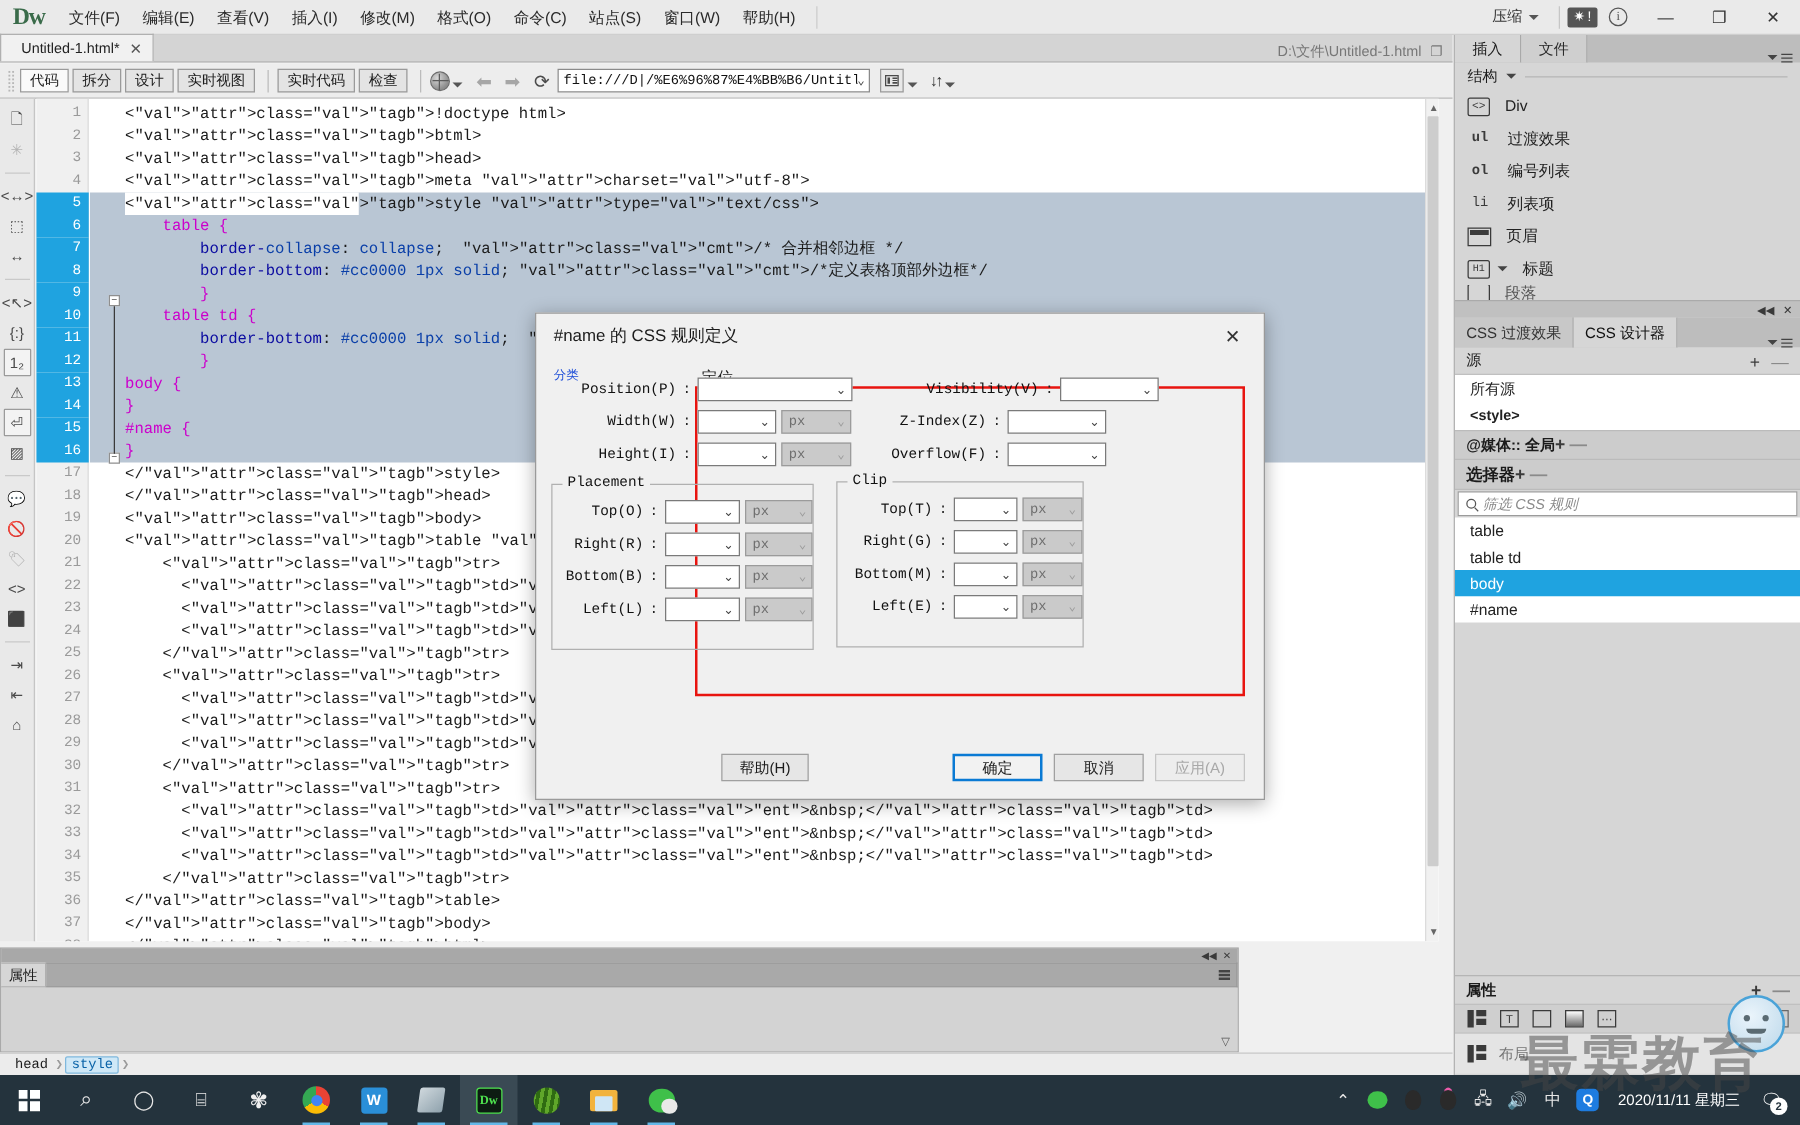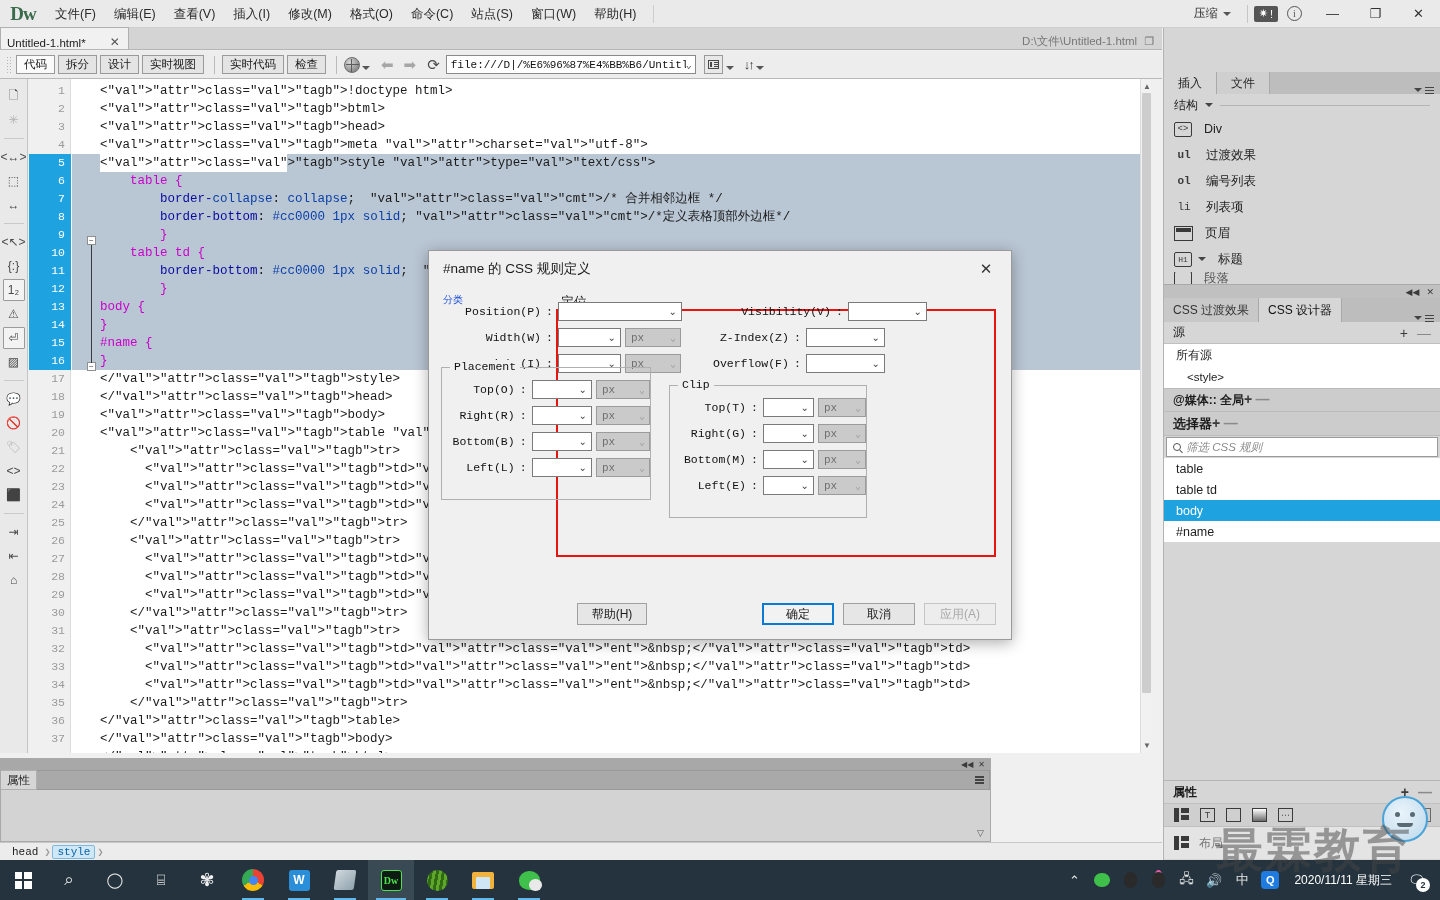--- a/index.html
+++ b/index.html
@@ -44,21 +44,21 @@
   }
   .wbtn { width:43px;height:26px;display:flex;align-items:center;justify-content:center;font-size:13px;color:#333; }
 
   
   .tabbar {
     position:absolute; left:0; top:28px; width:1162px; height:22px;
     background:#d4d4d4; border-bottom:1px solid #b5b5b5; display:flex; align-items:flex-end;
   }
   .doc-tab {
     height:22px; background:#f1f1f1; border:1px solid #b0b0b0; border-bottom:none;
-    display:flex; align-items:flex-end; gap:24px; padding:0 8px 0 6px; font-size:11.5px; color:#222;
+    display:flex; align-items:center; gap:8px; padding:0 8px 0 16px; font-size:11.5px; color:#222;
   }
   .tab-x { font-size:12px; color:#555; cursor:pointer; }
   .tab-path { margin-left:auto; font-size:11.5px; color:#777; padding-right:8px; display:flex; align-items:center; gap:7px; }
   .restore-gl { font-size:11px; color:#777; }
 
   
   .doctoolbar {
     position:absolute; left:0; top:51px; width:1162px; height:28px;
     background:#ededed; border-bottom:1px solid #b9b9b9;
     display:flex; align-items:center; gap:0px; padding-left:6px;
@@ -165,21 +165,21 @@
     background:#ececec; border-top:1px solid #c7c7c7; display:flex; align-items:center;
     padding-left:8px; gap:2px; font-family:"Liberation Mono", monospace; font-size:11px;
   }
   .tagchip { color:#1b1b1b; padding:0 4px; }
   .tagchip.sel { background:#cfe8f7; color:#0a63a8; border:1px solid #7fb8dd; border-radius:2px; }
   .tagarrow { color:#9a9a9a; font-size:10px; }
 
   
   .dock { position:absolute; left:1163px; top:28px; width:277px; height:832px; background:#d6d6d6;
      border-left:1px solid #b3b3b3; }
-  .dock-tabs { height:22px; background:#bdbdbd; display:flex; align-items:flex-end;margin-top:44px; }
+  .dock-tabs { height:22px; background:#bdbdbd; display:flex; align-items:flex-end; }
   .dtab { height:22px; padding:0 14px; display:flex; align-items:center; font-size:12px; color:#2a2a2a;
      background:#cfcfcf; border-right:1px solid #a9a9a9; }
   .dtab.active { background:#d6d6d6; color:#1b1b1b; }
   .dock-menu { margin-left:auto; display:flex;align-items:center;gap:3px;padding-right:6px; }
   .tri-sm { width:0;height:0;border-left:4px solid transparent;border-right:4px solid transparent;border-top:4px solid #444; }
 
   .struct-head { height:22px; display:flex;align-items:center;gap:7px;padding:0 10px; }
   .struct-head .t { font-size:12px;color:#1b1b1b; }
   .struct-line { flex:1;height:1px;background:#b5b5b5; }
   .ins-list { background:#d6d6d6; }
@@ -198,21 +198,21 @@
      background:#c8c8c8;border-right:1px solid #a9a9a9;}
   .cssd-tab.active{background:#d6d6d6;color:#111;}
 
   .sec-head { height:22px; background:#d6d6d6; display:flex;align-items:center;padding:0 9px;
      font-size:12px;color:#1b1b1b; border-bottom:1px solid #c0c0c0;}
   .sec-head .pm { margin-left:auto; display:flex; gap:9px; align-items:center; }
   .pm .plus { color:#3a3a3a; font-size:14px; line-height:12px; }
   .pm .minus { color:#8a8a8a; font-size:14px; line-height:12px; }
   .src-list { background:#fff; }
   .src-row { height:22px; display:flex;align-items:center;padding:0 12px;font-size:12px;color:#222; }
-  .src-row.b { font-weight:normal; font-size:11.5px;margin-left:11px; }
+  .src-row.b { font-weight:bold; font-size:11.5px; }
   .media-head { height:24px; background:#cccccc; display:flex;align-items:center;padding:0 9px;
       font-size:12px;font-weight:bold;color:#1b1b1b; border-top:1px solid #bbb; border-bottom:1px solid #bbb;}
   .sel-head { height:24px; background:#cccccc; display:flex;align-items:center;padding:0 9px;
       font-size:13px;font-weight:bold;color:#1b1b1b; border-bottom:1px solid #bbb;}
   .filter-box { height:20px;background:#fff;border:1px solid #9b9b9b;margin:1px 2px;
       display:flex;align-items:center;gap:5px;padding:0 6px; }
   .mag { width:8px;height:8px;border:1.4px solid #555;border-radius:50%;position:relative;flex:none; }
   .mag:after{content:"";position:absolute;right:-3px;bottom:-2px;width:4px;height:1.4px;background:#555;transform:rotate(45deg);}
   .filter-ph { font-size:11.5px;color:#8a8a8a;font-style:italic; }
   .sel-list { background:#fff; }
@@ -730,21 +730,21 @@
               <span class="cv">⌄</span>
             </span>
           <span style="width:6px"></span>
           <span class="flabel" style="width:102px">Overflow(F)</span>
           <span class="fcolon">:</span>
           <span class="combo" style="width:79px">
               <span class="cv">⌄</span>
             </span>
         </div>
 
-        <div class="fs" style="left:12px;top:80px;width:210px;height:133px">
+        <div class="fs" style="left:12px;top:100px;width:210px;height:133px">
           <span class="fs-legend">Placement</span>
           <div id="placementrows" style="padding-top:9px">
               <div class="frow" style="height: 25px;">
                 <span class="flabel" style="width: 76px;">Top(O)</span>
                 <span class="fcolon">:</span>
                 <span class="combo" style="width: 63px;">
                   <span class="cv">⌄</span>
                 </span>
                 <span class="unit" style="width: 56px; margin-left: 4px;">
                   <span>px</span>

